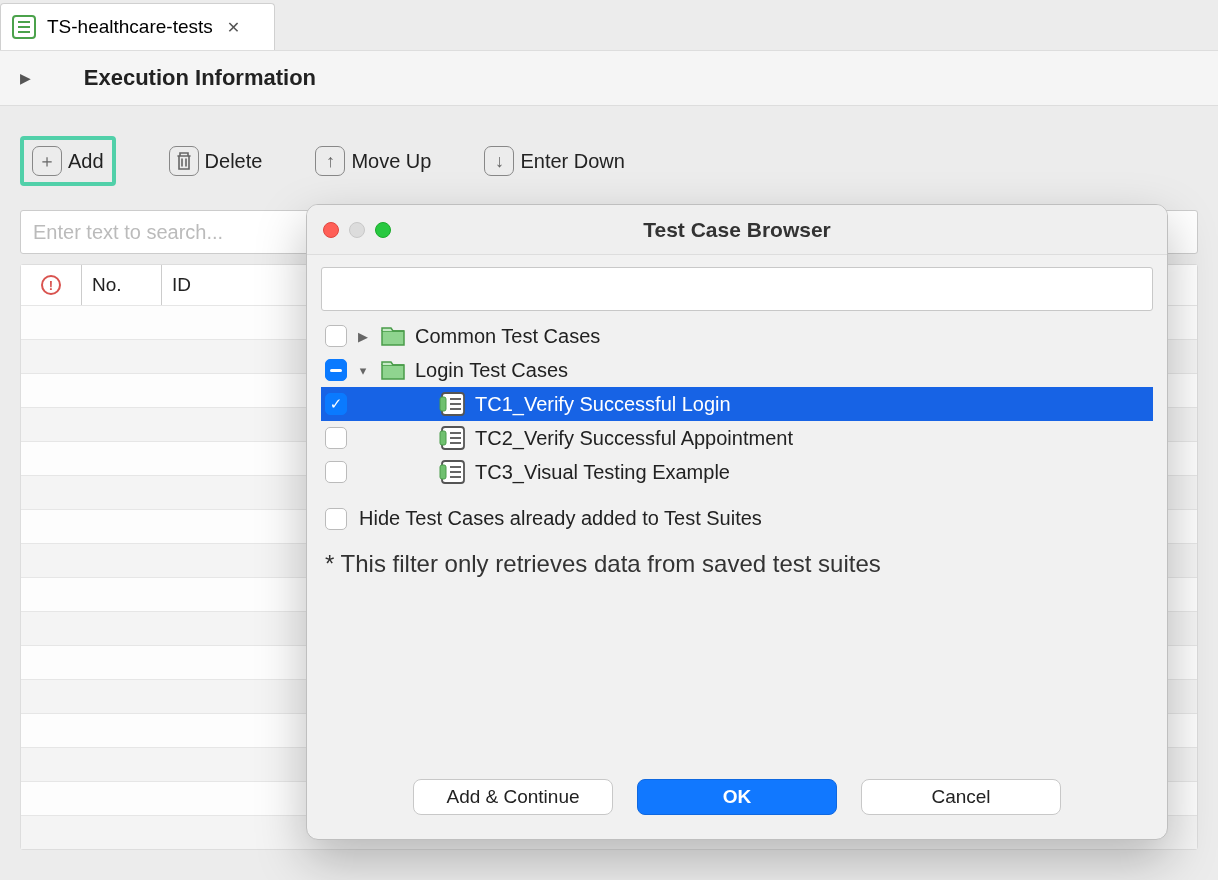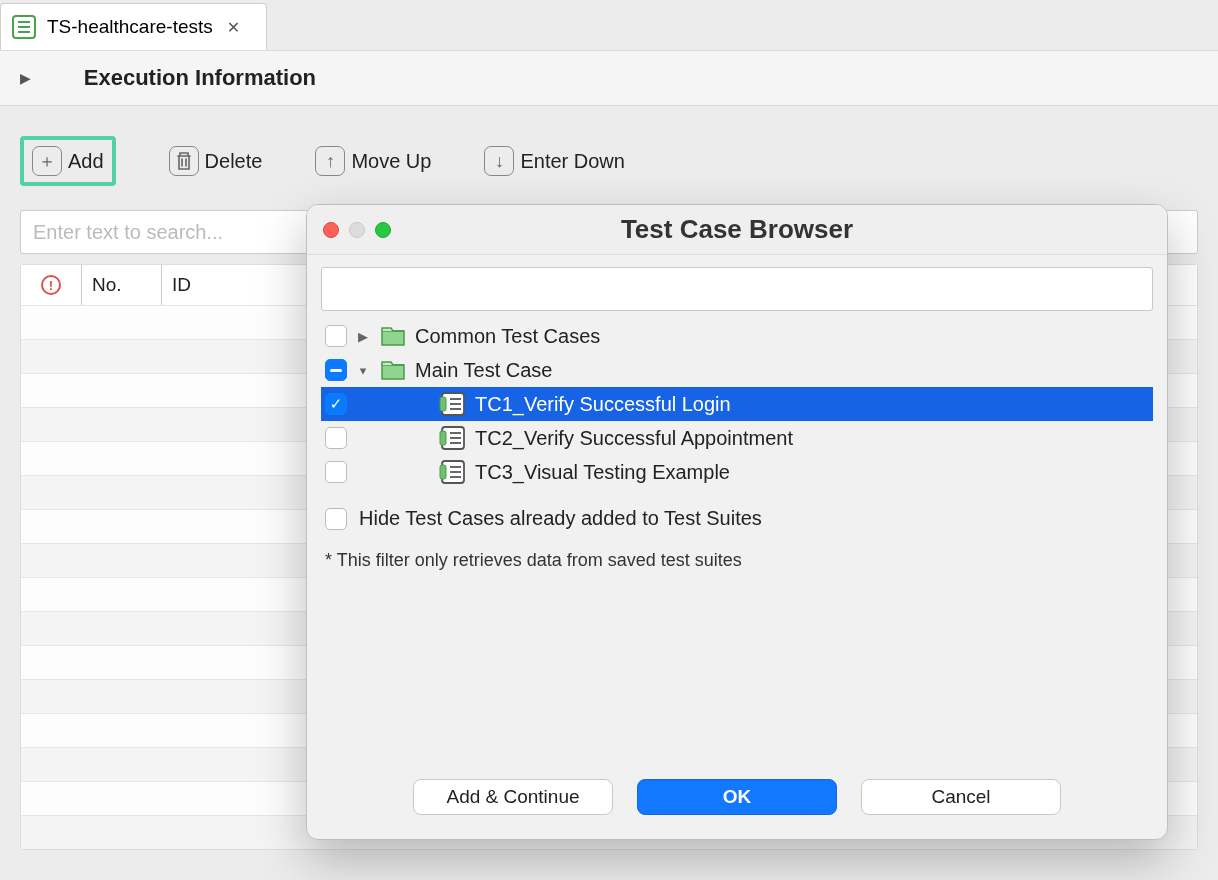--- a/index.html
+++ b/index.html
@@ -1,20 +1,20 @@
 <!DOCTYPE html>
 <html><head>
 <meta charset="utf-8">
 <style>
   * { box-sizing: border-box; margin: 0; padding: 0; font-family: -apple-system, "Helvetica Neue", Arial, sans-serif; }
   body { background: #ececec; width: 1218px; height: 880px; overflow: hidden; position: relative; }
 
   
   .tab-bar { display: flex; background: #ececec; height: 50px; align-items: flex-end; }
-  .tab { background: #fff; border: 1px solid #d0d0d0; border-bottom: none; padding: 10px 26px 10px 10px; display: flex; align-items: center; gap: 10px; font-size: 19px; border-radius: 4px 4px 0 0; }
+  .tab { background: #fff; border: 1px solid #d0d0d0; border-bottom: none; padding: 10px 34px 10px 10px; display: flex; align-items: center; gap: 10px; font-size: 19px; border-radius: 4px 4px 0 0; }
   .tab .close { font-size: 16px; color: #555; cursor: pointer; margin-left: 4px; }
 
   
   .section-bar { background: #f5f5f5; border-top: 1px solid #ddd; border-bottom: 1px solid #ddd; padding: 14px 20px; display: flex; align-items: center; gap: 16px; }
   .section-bar .arrow { color: #555; font-size: 14px; }
   .section-title { font-weight: 700; font-size: 22px; color: #222; margin-left: 37px; }
 
   .workspace { background: #ececec; padding: 30px 20px 0 20px; height: calc(100% - 110px); }
 
   
@@ -41,39 +41,39 @@
   .grid-body .row:nth-child(even) { background: #f4f4f4; }
 
   
   .modal { position: absolute; left: 306px; top: 204px; width: 862px; height: 636px; background: #f1f1f1; border: 1px solid #bfbfbf; border-radius: 12px; box-shadow: 0 20px 50px rgba(0,0,0,0.25); display: flex; flex-direction: column; overflow: hidden; }
   .titlebar { height: 50px; display: flex; align-items: center; position: relative; background: #efefef; border-bottom: 1px solid #ddd; }
   .traffic { display: flex; gap: 10px; position: absolute; left: 16px; }
   .dot { width: 16px; height: 16px; border-radius: 50%; }
   .dot.red { background: #ff5f57; border: 1px solid #e04640; }
   .dot.grey { background: #dcdcdc; border: 1px solid #c8c8c8; }
   .dot.green { background: #28c840; border: 1px solid #1aab2b; }
-  .titlebar-title { margin: 12px auto; font-size: 26px; font-weight: 700; color: #333; }
+  .titlebar-title { margin: 12px auto; font-size: 21px; font-weight: 700; color: #333; }
 
   .modal-body { padding: 12px 14px 0 14px; flex: 1; display: flex; flex-direction: column; }
   .modal-search { background: #fff; border: 1px solid #c8c8c8; border-radius: 3px; height: 44px; margin-bottom: 8px; }
 
   .tree { background: transparent; font-size: 20px; color: #222; }
   .tree-row { display: flex; align-items: center; height: 34px; gap: 8px; padding-left: 4px; }
   .tree-row.selected { background: #1763e5; color: #fff; }
   .chk { width: 22px; height: 22px; border: 1.5px solid #bbb; border-radius: 5px; background: #fff; flex-shrink: 0; display:flex; align-items:center; justify-content:center; }
   .chk.checked { background: #0a7aff; border-color: #0a7aff; color: #fff; font-size: 15px; }
   .chk.indeterminate { background: #0a7aff; border-color: #0a7aff; }
   .chk.indeterminate::after { content: ""; width: 12px; height: 3px; background: #fff; border-radius: 2px; display: block; }
   .disclosure { width: 16px; color: #666; font-size: 13px; text-align: center; flex-shrink: 0; }
   .spacer { display: inline-block; flex-shrink: 0; }
   .folder-icon, .tc-icon, .ts-icon { flex-shrink: 0; }
 
   .filter-area { padding: 18px 4px 0 4px; font-size: 20px; color: #222; }
   .filter-row { display: flex; align-items: center; gap: 12px; margin-bottom: 20px; }
-  .filter-note { color: #333; font-size: 18px; }
+  .filter-note { color: #333; font-size: 24px; }
 
   .button-row { display: flex; justify-content: center; gap: 24px; padding: 20px 14px 24px 14px; margin-top: auto; }
   .btn { height: 36px; min-width: 200px; border-radius: 8px; border: 1px solid #c8c8c8; background: #fff; font-size: 19px; color: #222; display: flex; align-items: center; justify-content: center; cursor: pointer; }
   .btn.primary { background: #1178ff; border-color: #0f68e0; color: #fff; font-weight: 600; }
 </style>
 </head>
 <body>
 
 <svg width="0" height="0" style="position:absolute">
   <defs>
@@ -194,21 +194,21 @@
         <span>Common Test Cases</span>
       </div>
 
 
       <div class="tree-row">
         <span class="chk indeterminate"></span>
         <span class="disclosure">▾</span>
         <svg class="folder-icon" width="28" height="26">
             <use href="#folder-icon-g"></use>
           </svg>
-        <span>Main Test Case</span>
+        <span>Login Test Cases</span>
       </div>
 
       <div class="tree-row selected">
         <span class="chk checked">✓</span>
         <span class="spacer" style="width:76px"></span>
         <svg class="tc-icon" width="28" height="28">
             <use href="#tc-icon-g"></use>
           </svg>
         <span>TC1_Verify Successful Login</span>
       </div>

